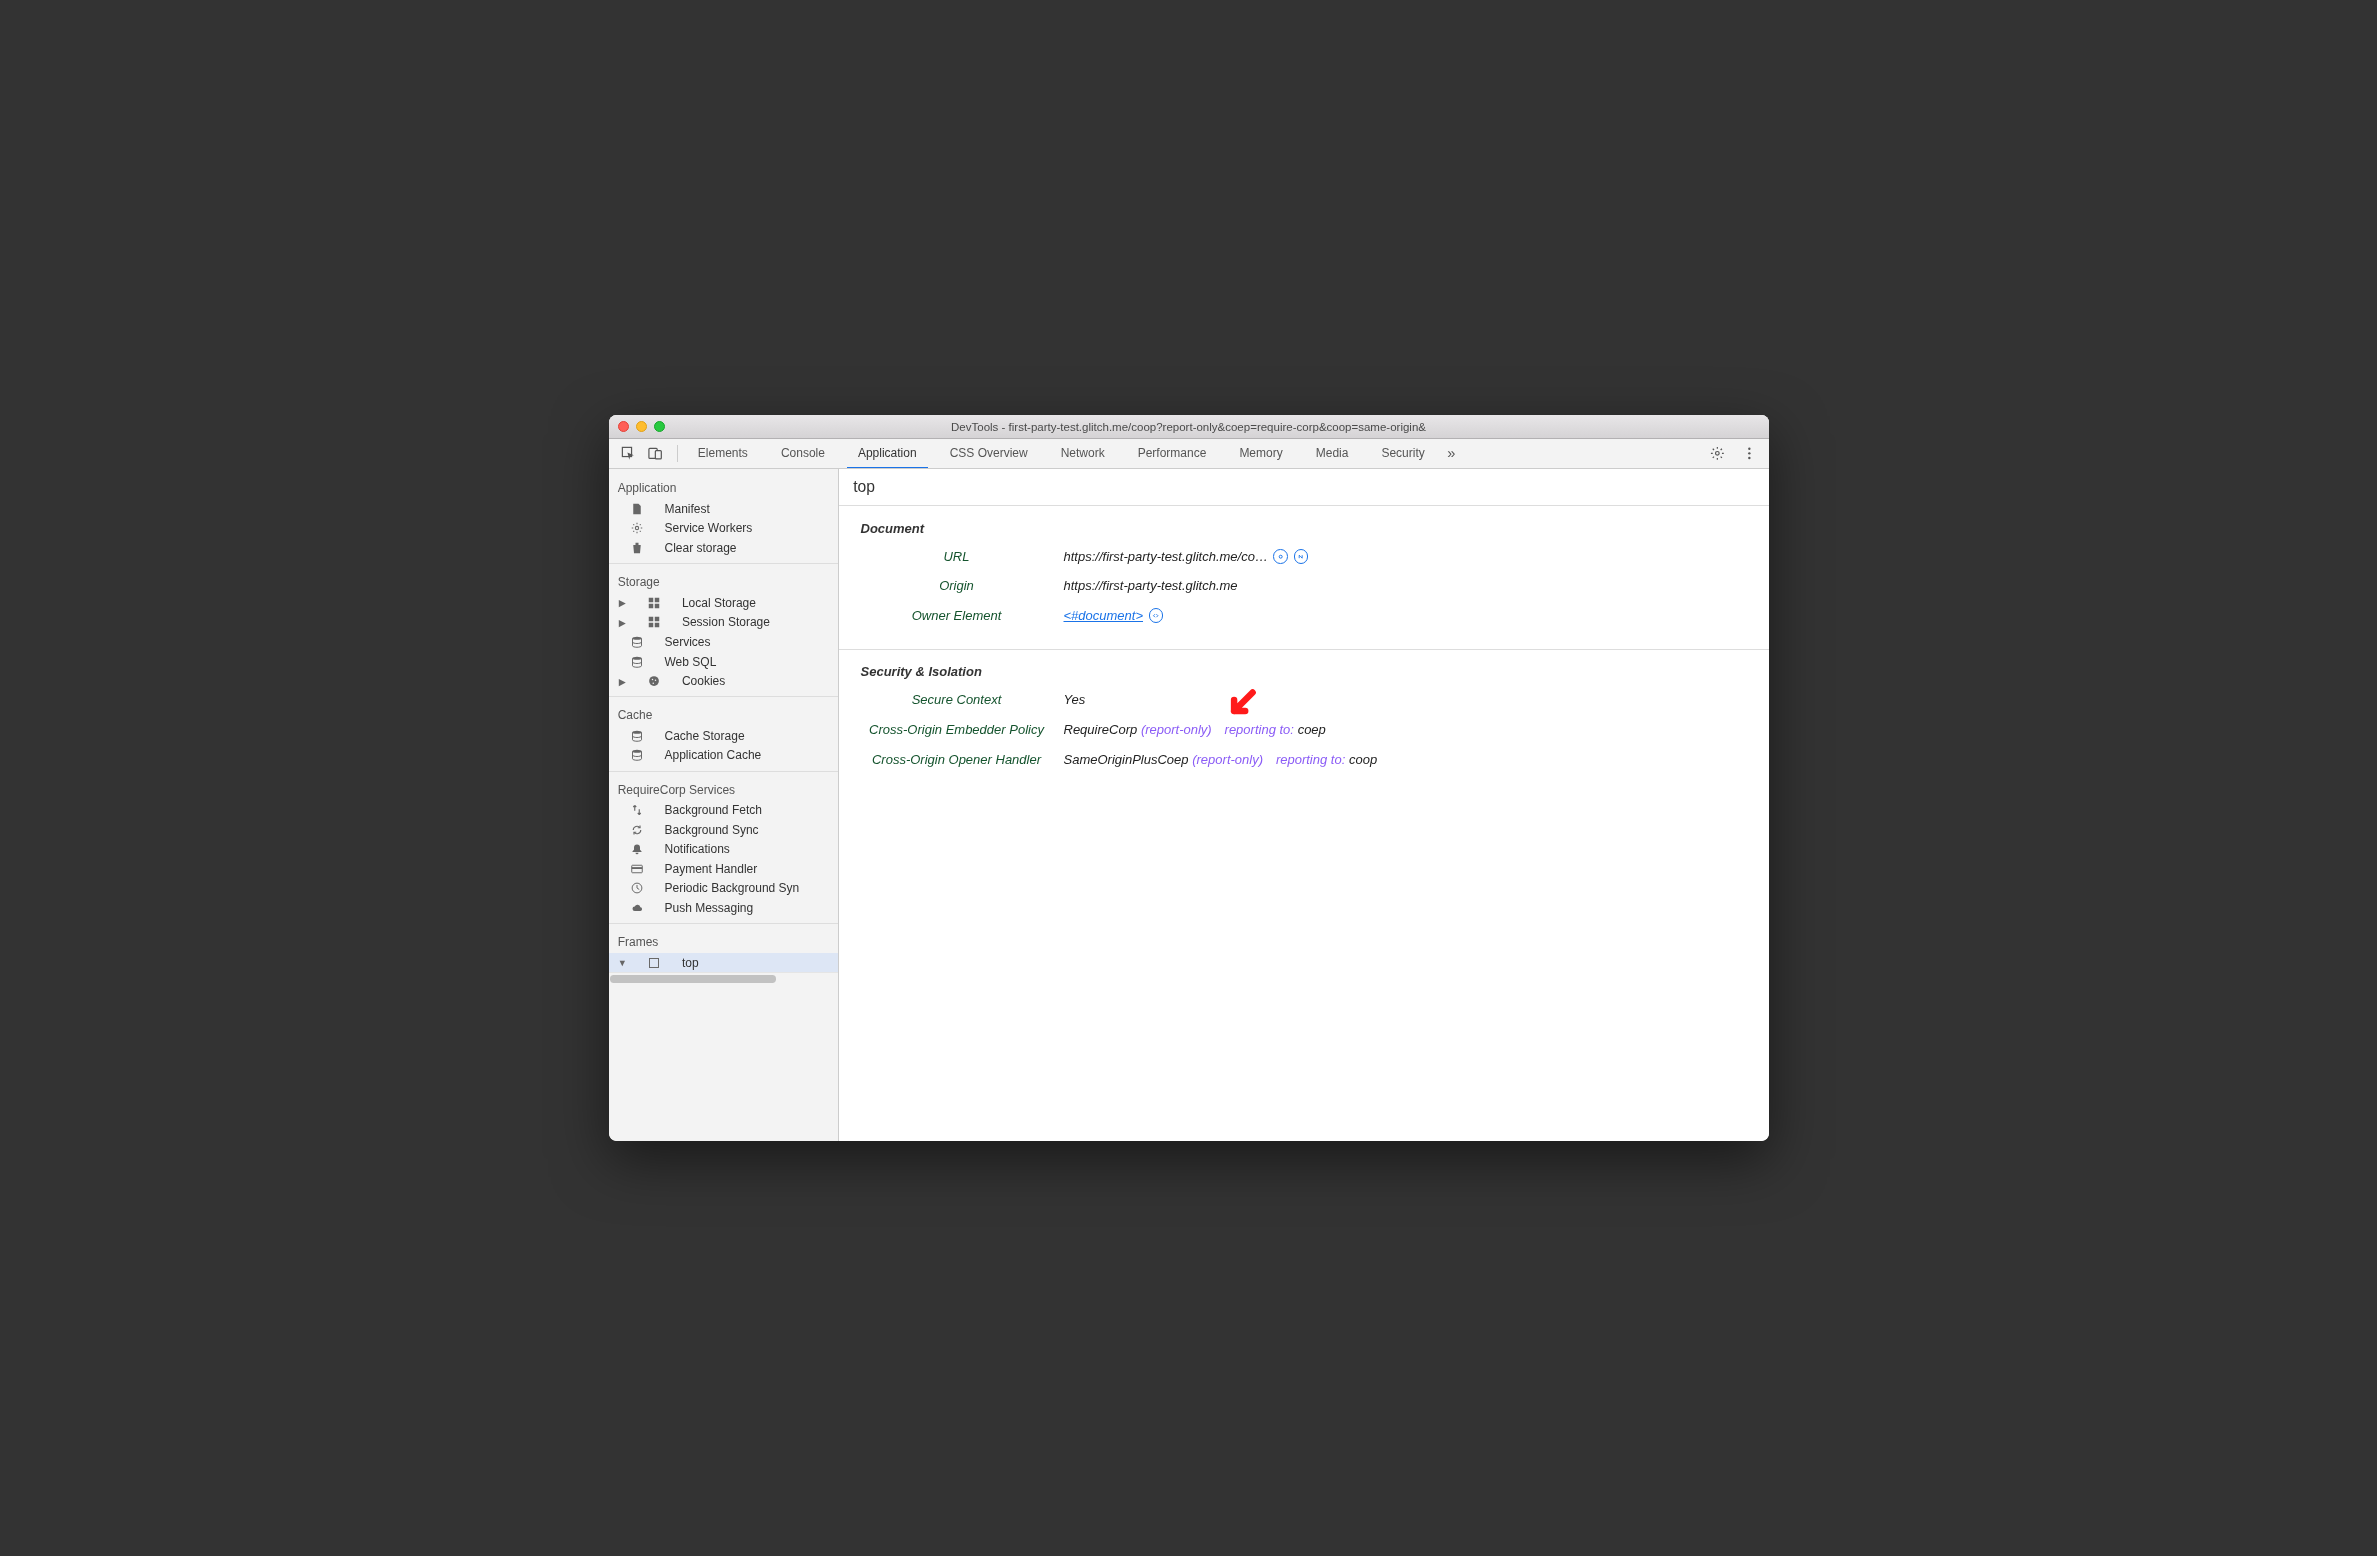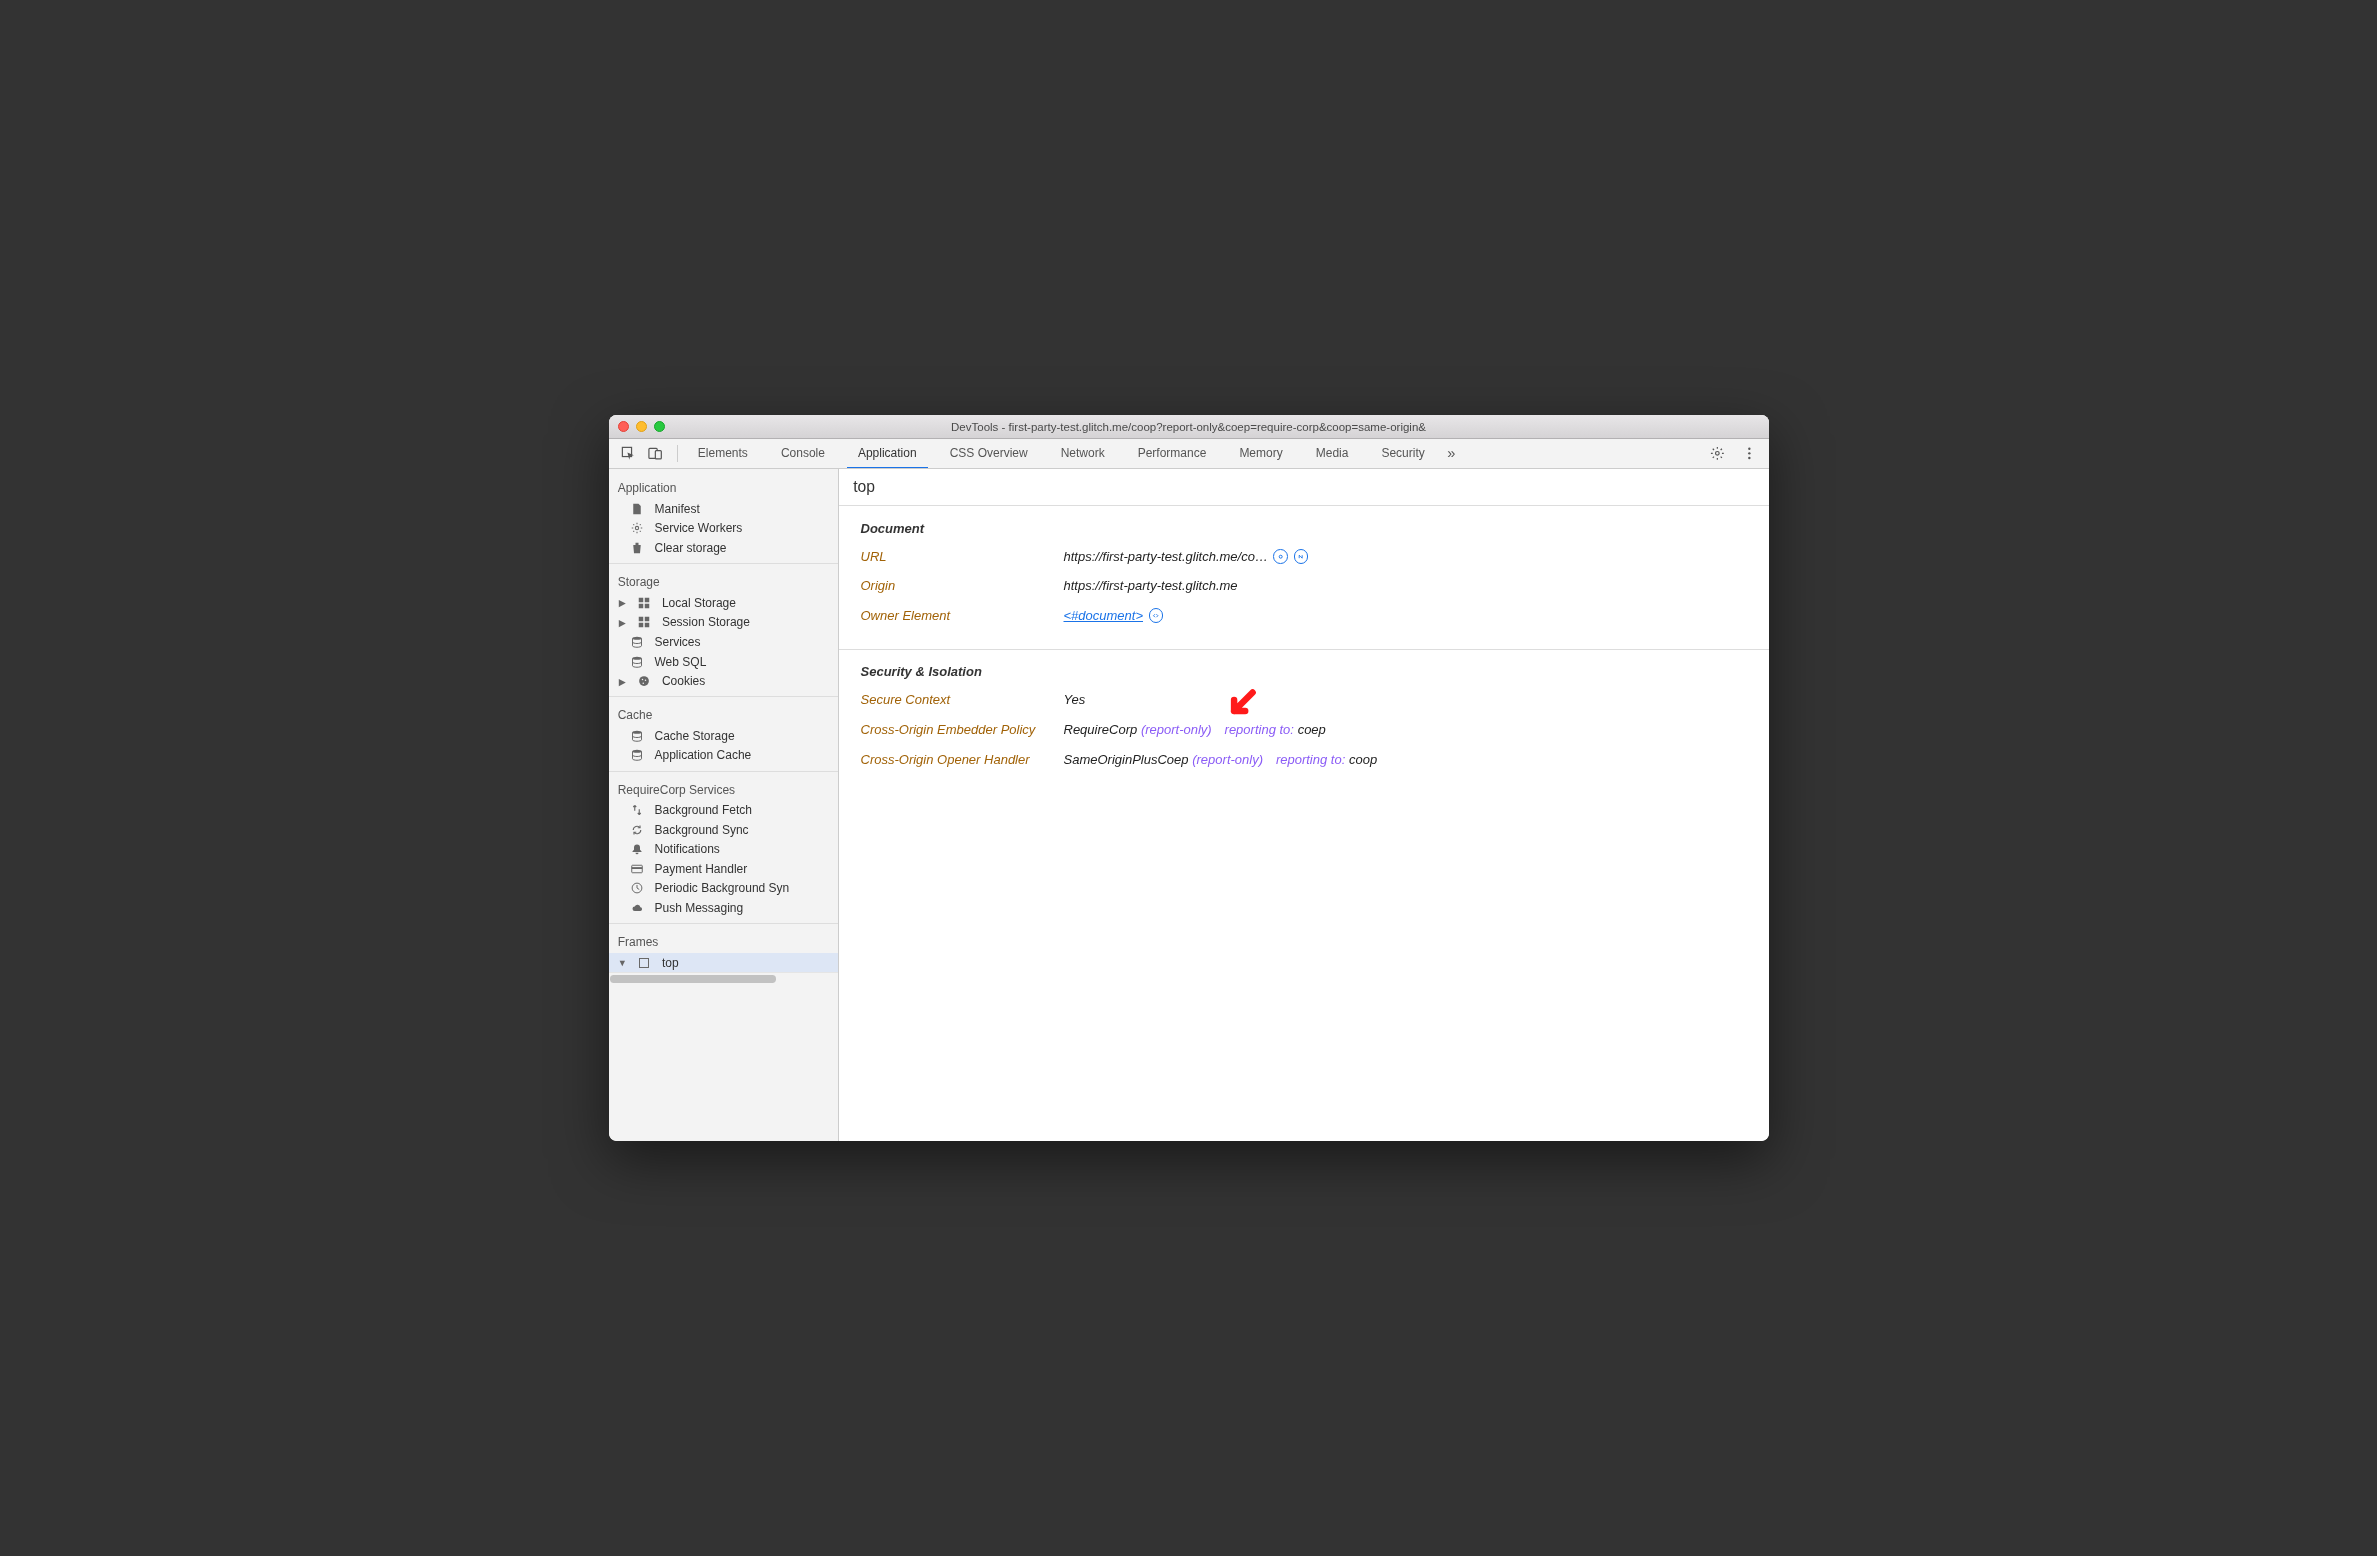--- a/index.html
+++ b/index.html
@@ -117,21 +117,21 @@
     .sidebar::-webkit-scrollbar-thumb { background: #b8b8b8; border-radius: 4.6px; }
     .sidebar::-webkit-scrollbar-track { background: transparent; }
     .sb-group-title {
       font-size: 12px;
       color: #555;
       padding: 5.5px 9.2px 3.7px;
     }
     .sb-item {
       display: flex;
       align-items: center;
-      gap: 11px;
+      gap: 21px;
       font-size: 12px;
       color: #333;
       padding: 2.8px 3.7px 2.8px 22px;
       cursor: pointer;
     }
     .sb-item.selected {
       background: #dde6f5;
     }
     .sb-item .arr {
       width: 9.2px;
@@ -177,22 +177,22 @@
       margin-bottom: 13px;
     }
     .kv-row {
       display: flex;
       align-items: center;
       margin-bottom: 14.7px;
       font-size: 13px;
     }
     .kv-key {
       width: 203px;
-      text-align: left;
-      color: #a16207;
+      text-align: center;
+      color: #14532d;
       padding-right: 11px;
     }
     .kv-val {
       color: #222;
       display: flex;
       align-items: flex-end;
       gap: 3.7px;
       flex-wrap: wrap;
     }
     .link { color: #1a73e8; text-decoration: underline; cursor: pointer; }

